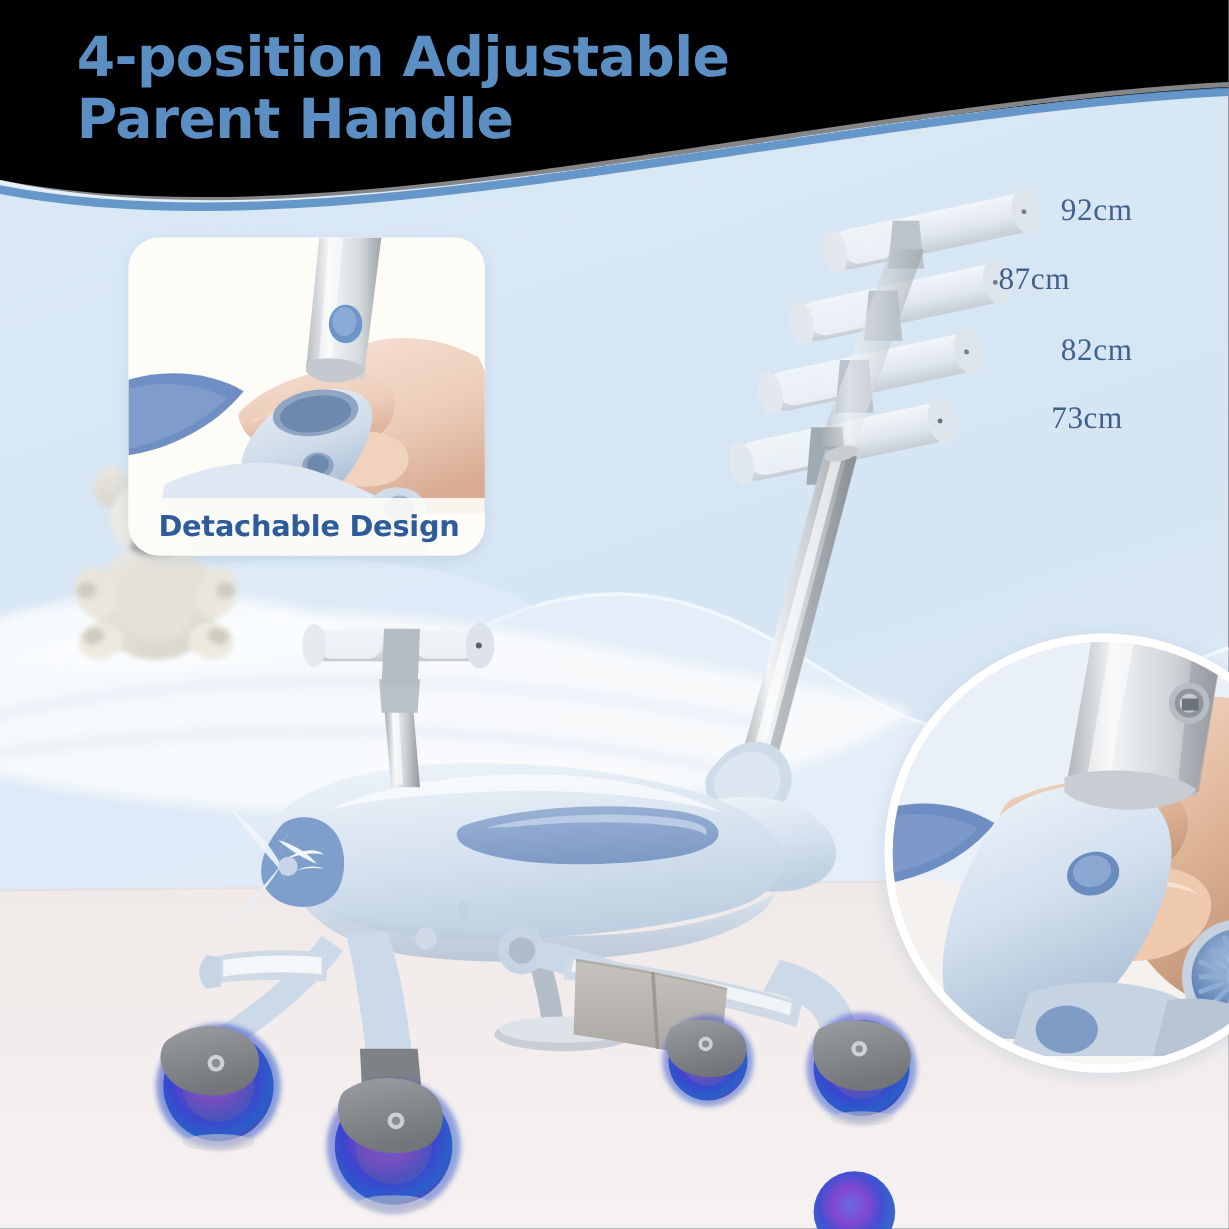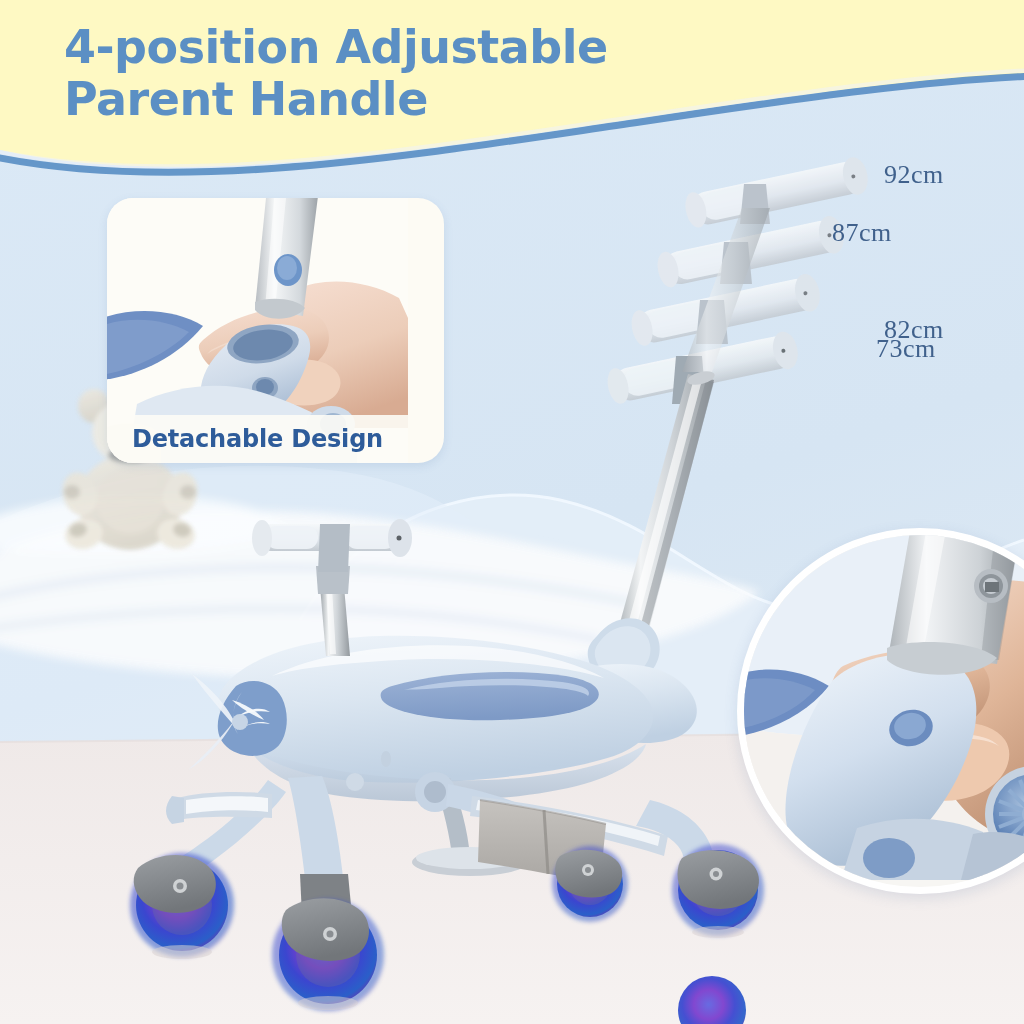--- a/index.html
+++ b/index.html
@@ -1,49 +1,50 @@
 <!DOCTYPE html>
 <html><head>
 <meta charset="utf-8">
 <style>
   html,body{margin:0;padding:0;}
   body{
     width:1024px;height:1024px;overflow:hidden;
     font-family:"Liberation Sans","DejaVu Sans",sans-serif;
     background:#eef3f8;
   }
-  #stage{position:relative;width:1024px;height:1024px;overflow:hidden;background:#fef9c3;}
+  #stage{position:relative;width:1024px;height:1024px;overflow:hidden;background:#000000;}
   svg.layer{position:absolute;left:0;top:0;width:1024px;height:1024px;overflow:visible;}
 
   
   #title{
     position:absolute;left:64px;top:22px;width:700px;
     font-size:46px;line-height:1.12;font-weight:bold;
     color:#5b8fc4;letter-spacing:-0.5px;
     font-family:"DejaVu Sans","Liberation Sans",sans-serif;
     white-space:pre-line;
   }
 
   
   .measure{
     position:absolute;
     font-size:26px;color:#40618c;font-weight:400;
     font-family:Liberation Serif, serif;
     letter-spacing:0.5px;white-space:nowrap;
   }
   #m0{left:884px;top:160px;}
   #m1{left:832px;top:218px;}
-  #m2{left:884px;top:277px;margin-top:38px;}
+  #m2{left:884px;top:277px;}
   #m3{left:876px;top:334px;text-align:right;}
 
   
   #card{
-    position:absolute;left:107px;top:198px;width:337px;height:265px;
+    position:absolute;left:107px;top:198px;width:249px;height:265px;
     background:#fdfbf4;border-radius:26px;overflow:hidden;
     box-shadow:0 3px 10px rgba(70,110,160,0.13);
+    padding-left:48px;
   }
   #card-photo{position:absolute;left:0;top:0;width:301px;height:265px;overflow:hidden;}
   #card-caption{
     position:absolute;left:0;bottom:0;width:301px;height:48px;
     background:rgba(253,252,246,0.90);
     display:flex;align-items:center;justify-content:center;
     font-size:24px;font-weight:bold;color:#2e5c9a;letter-spacing:-0.2px;
     font-family:"DejaVu Sans","Liberation Sans",sans-serif;
   }
 

